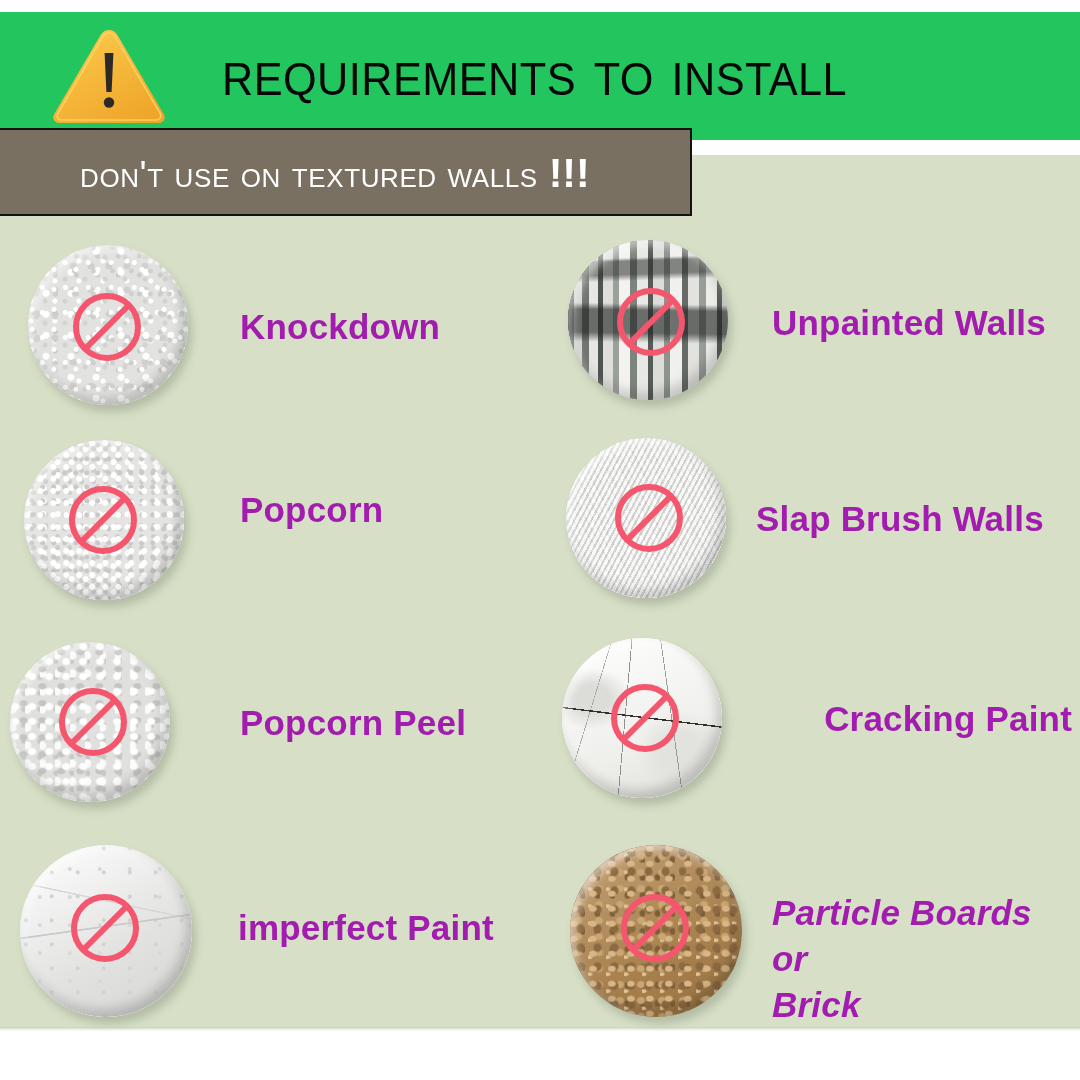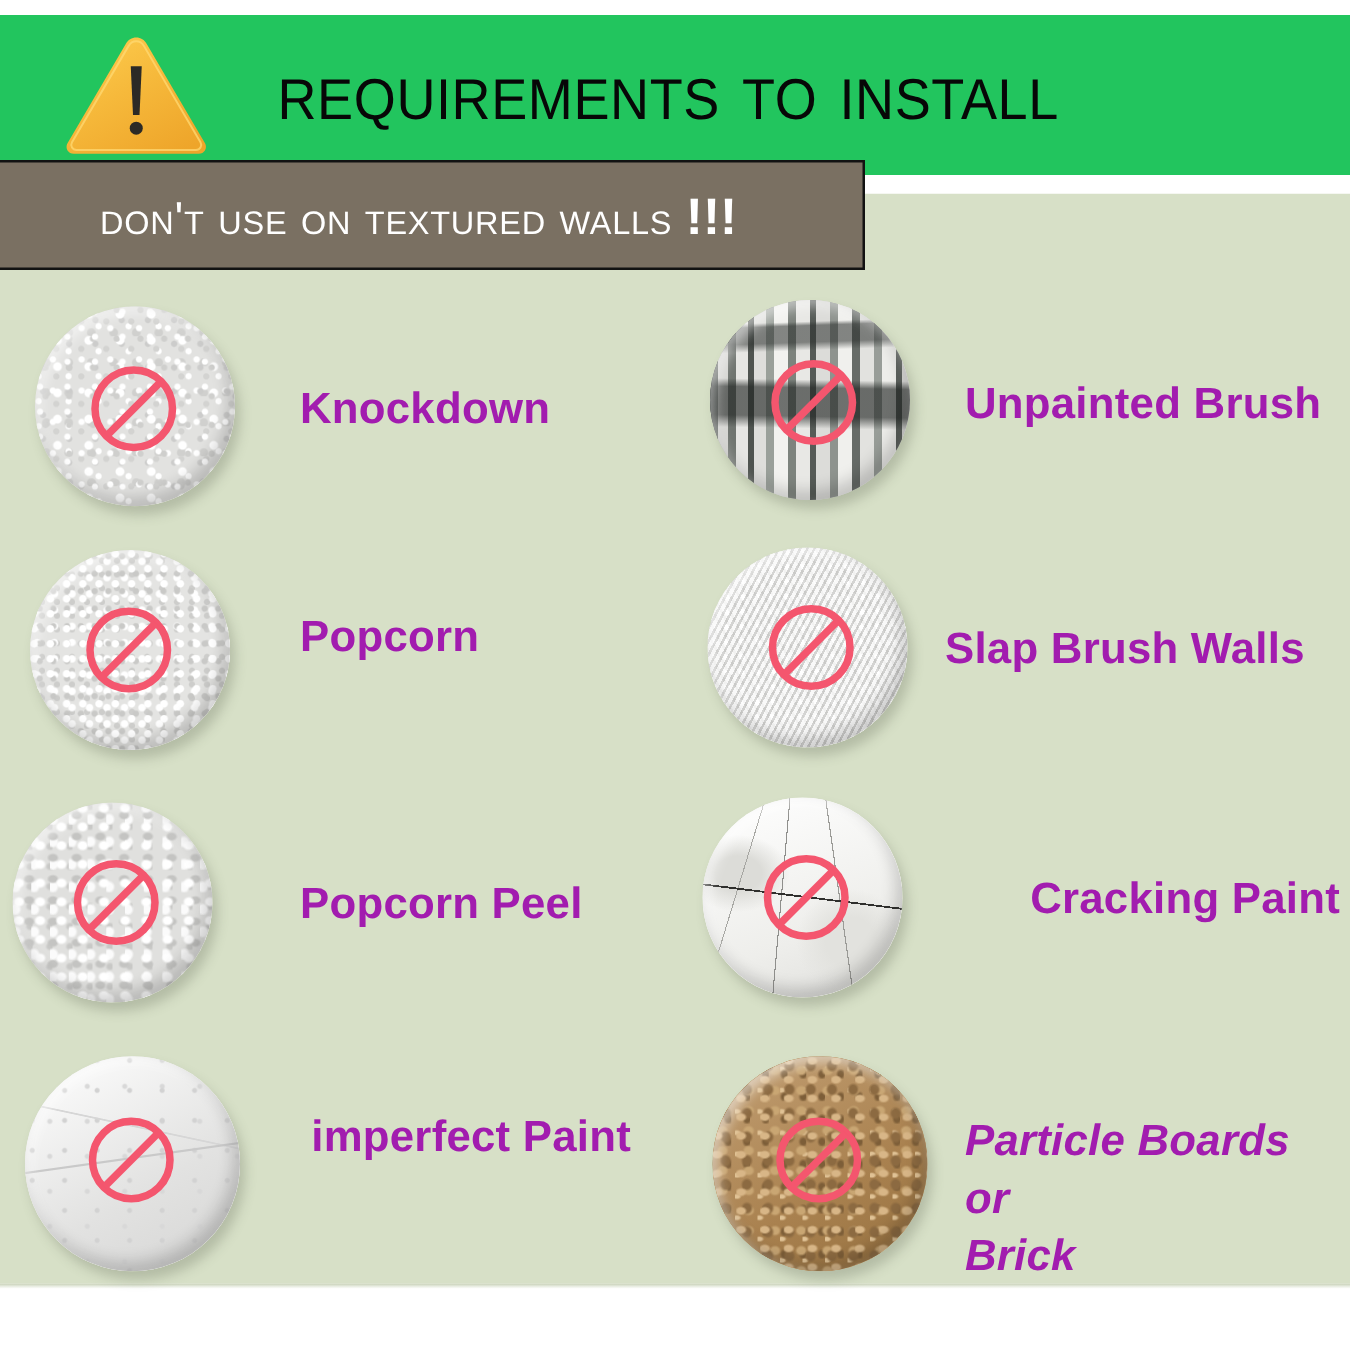--- a/index.html
+++ b/index.html
@@ -239,21 +239,21 @@
 
   <div class="item">
     <div class="swatch" style="left:568px;top:85px;">
       <div class="tex tex-unpainted"></div>
       <div class="rim"></div>
     </div>
     <svg class="no-sign" style="left:614px;top:130px;width:74px;height:74px;" viewBox="0 0 74 74">
       <circle cx="37" cy="37" r="31" fill="none" stroke="#f4566e" stroke-width="6"></circle>
       <line x1="15.5" y1="58.5" x2="58.5" y2="15.5" stroke="#f4566e" stroke-width="6"></line>
     </svg>
-    <div class="label" style="left:772px;top:145px;width:300px;">Unpainted Brush</div>
+    <div class="label" style="left:772px;top:145px;width:300px;">Unpainted Walls</div>
   </div>
 
   <div class="item">
     <div class="swatch" style="left:24px;top:285px;">
       <div class="tex tex-popcorn"></div>
       <div class="rim"></div>
     </div>
     <svg class="no-sign" style="left:66px;top:328px;width:74px;height:74px;" viewBox="0 0 74 74">
       <circle cx="37" cy="37" r="31" fill="none" stroke="#f4566e" stroke-width="6"></circle>
       <line x1="15.5" y1="58.5" x2="58.5" y2="15.5" stroke="#f4566e" stroke-width="6"></line>
@@ -299,21 +299,21 @@
 
   <div class="item">
     <div class="swatch" style="left:20px;top:690px;width:172px;height:172px;">
       <div class="tex tex-imperfect"></div>
       <div class="rim"></div>
     </div>
     <svg class="no-sign" style="left:68px;top:736px;width:74px;height:74px;" viewBox="0 0 74 74">
       <circle cx="37" cy="37" r="31" fill="none" stroke="#f4566e" stroke-width="6"></circle>
       <line x1="15.5" y1="58.5" x2="58.5" y2="15.5" stroke="#f4566e" stroke-width="6"></line>
     </svg>
-    <div class="label" style="left:238px;top:732px;width:320px;margin-left:11px;">imperfect Paint</div>
+    <div class="label" style="left:238px;top:750px;width:320px;">imperfect Paint</div>
   </div>
 
   <div class="item">
     <div class="swatch" style="left:570px;top:690px;width:172px;height:172px;">
       <div class="tex tex-particle"></div>
       <div class="rim"></div>
     </div>
     <svg class="no-sign" style="left:618px;top:736px;width:74px;height:74px;" viewBox="0 0 74 74">
       <circle cx="37" cy="37" r="31" fill="none" stroke="#f4566e" stroke-width="6"></circle>
       <line x1="15.5" y1="58.5" x2="58.5" y2="15.5" stroke="#f4566e" stroke-width="6"></line>

